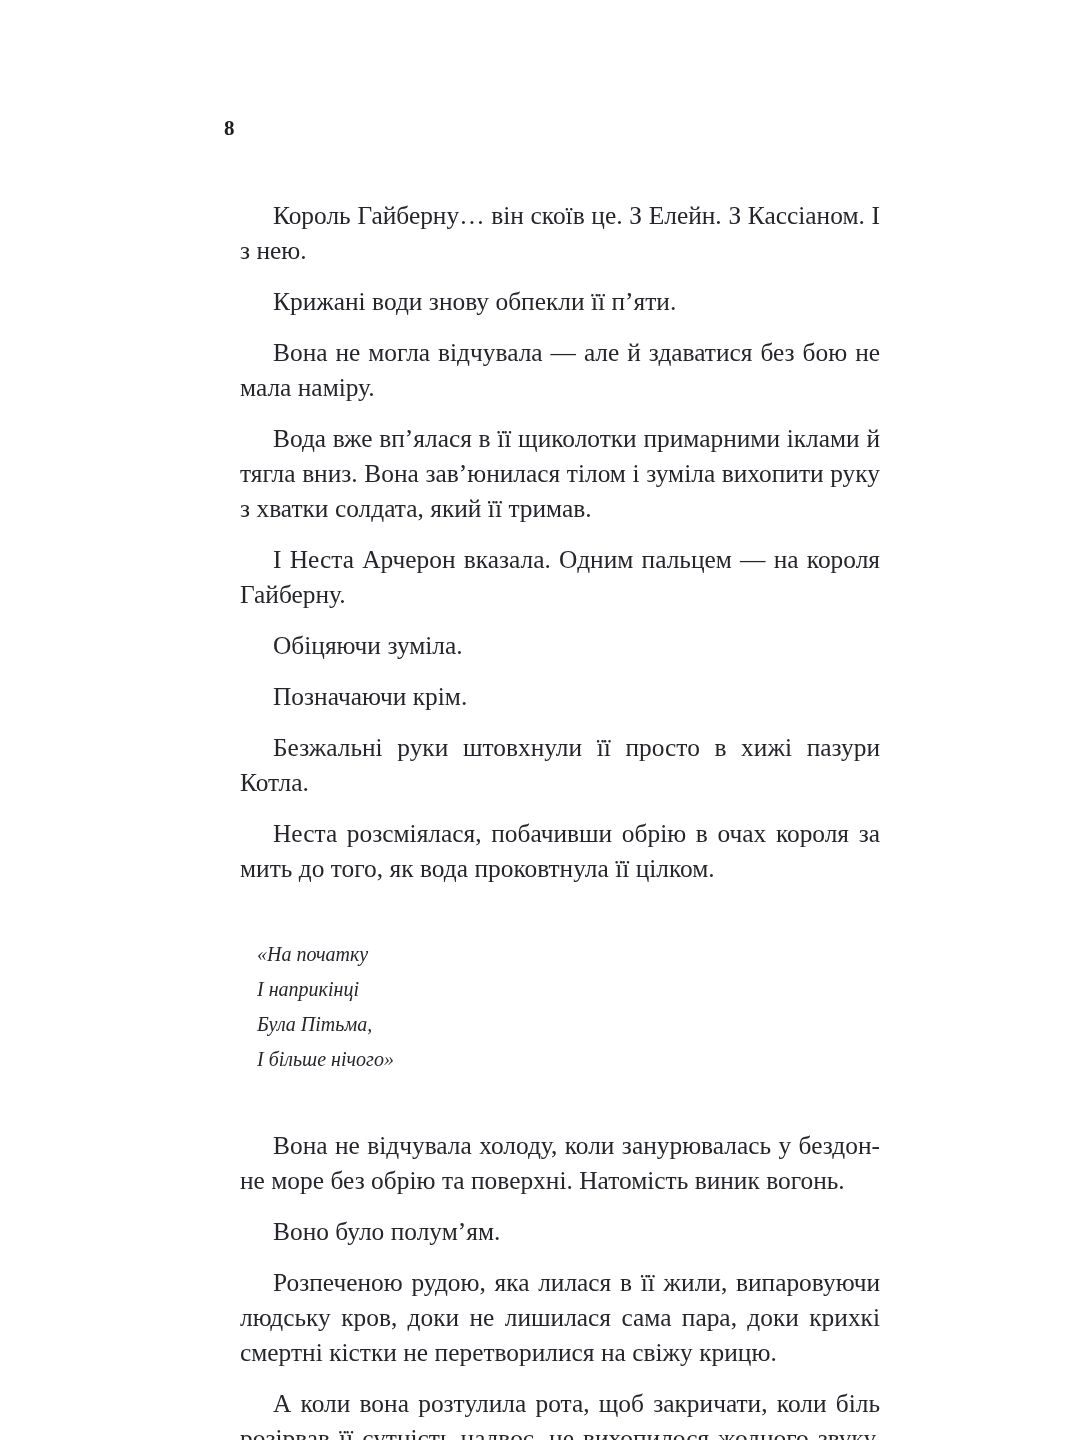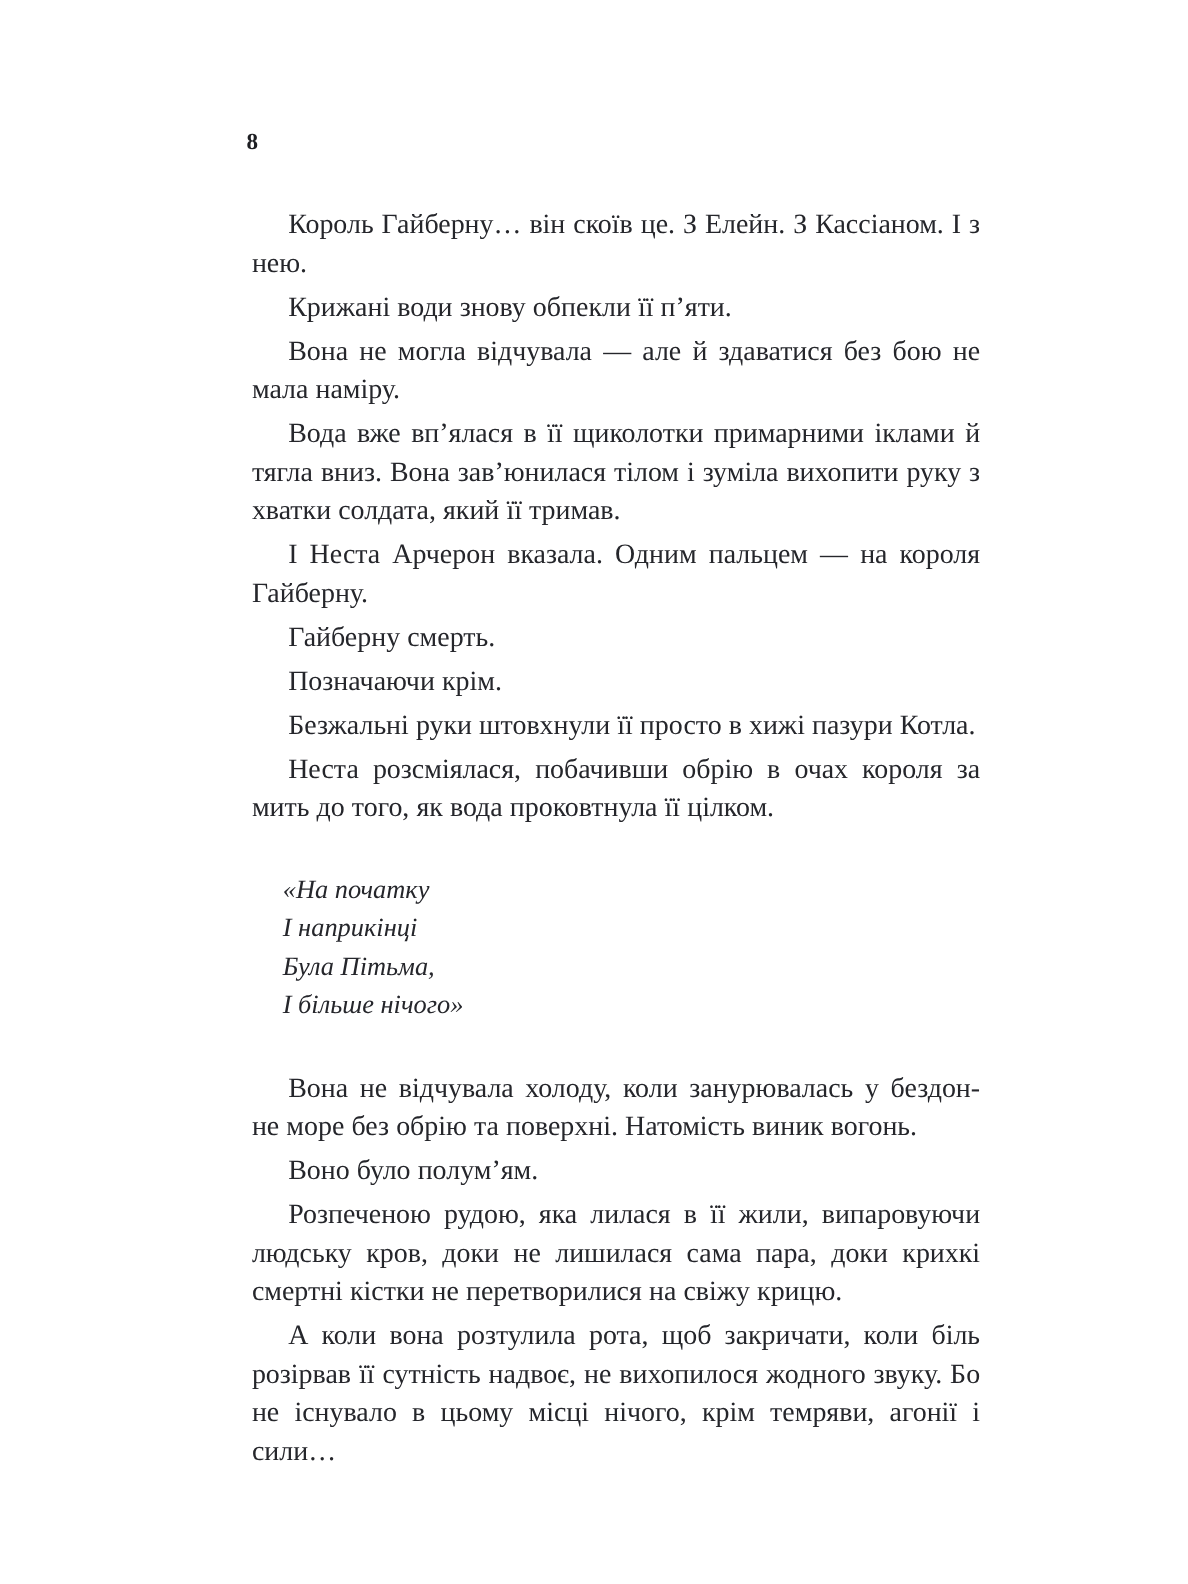--- a/index.html
+++ b/index.html
@@ -37,42 +37,42 @@
 
   
   .text-column {
     position: absolute;
     left: 224px;
     top: 182px;
     width: 672px;
   }
 
   p.para {
-    margin: 5px;
+    margin: 16px;
     font-size: 25.4px;
     line-height: 35px;
     text-align: justify;
     text-justify: inter-word;
     text-indent: 33px;
     hyphens: none;
     word-spacing: 0.1px;
   }
 
   
   p.para:last-child {
     text-align-last: left;
   }
 
   
   .verse {
     margin: 0;
     padding: 35px 0 35px 0;
   }
   .verse-line {
-    font-size: 24px;
+    font-size: 20px;
     line-height: 35px;
     font-style: italic;
     text-align: left;
     text-indent: 0;
     margin-left: 33px;
     white-space: pre;
   }
 </style>
 </head>
 <body>
@@ -81,21 +81,21 @@
 
   <div class="folio">8</div>
 
   <div class="text-column">
 
     <p class="para">Король Гайберну… він скоїв це. З Елейн. З Кассіаном. І з нею.</p>
     <p class="para">Крижані води знову обпекли її п’яти.</p>
     <p class="para">Вона не могла відчувала — але й здаватися без бою не мала наміру.</p>
     <p class="para">Вода вже вп’ялася в її щиколотки примарними іклами й тягла вниз. Вона зав’юнилася тілом і зуміла вихопити руку з хватки солдата, який її тримав.</p>
     <p class="para">І Неста Арчерон вказала. Одним пальцем — на короля Гайберну.</p>
-    <p class="para">Гайберну смерть.</p>
+    <p class="para">Обіцяючи зуміла.</p>
     <p class="para">Позначаючи крім.</p>
     <p class="para">Безжальні руки штовхнули її просто в хижі пазури Котла.</p>
     <p class="para">Неста розсміялася, побачивши обрію в очах короля за мить до того, як вода проковтнула її цілком.</p>
 
     <div class="verse">
       <div class="verse-line">«На початку</div>
       <div class="verse-line">І наприкінці</div>
       <div class="verse-line">Була Пітьма,</div>
       <div class="verse-line">І більше нічого»</div>
     </div>

